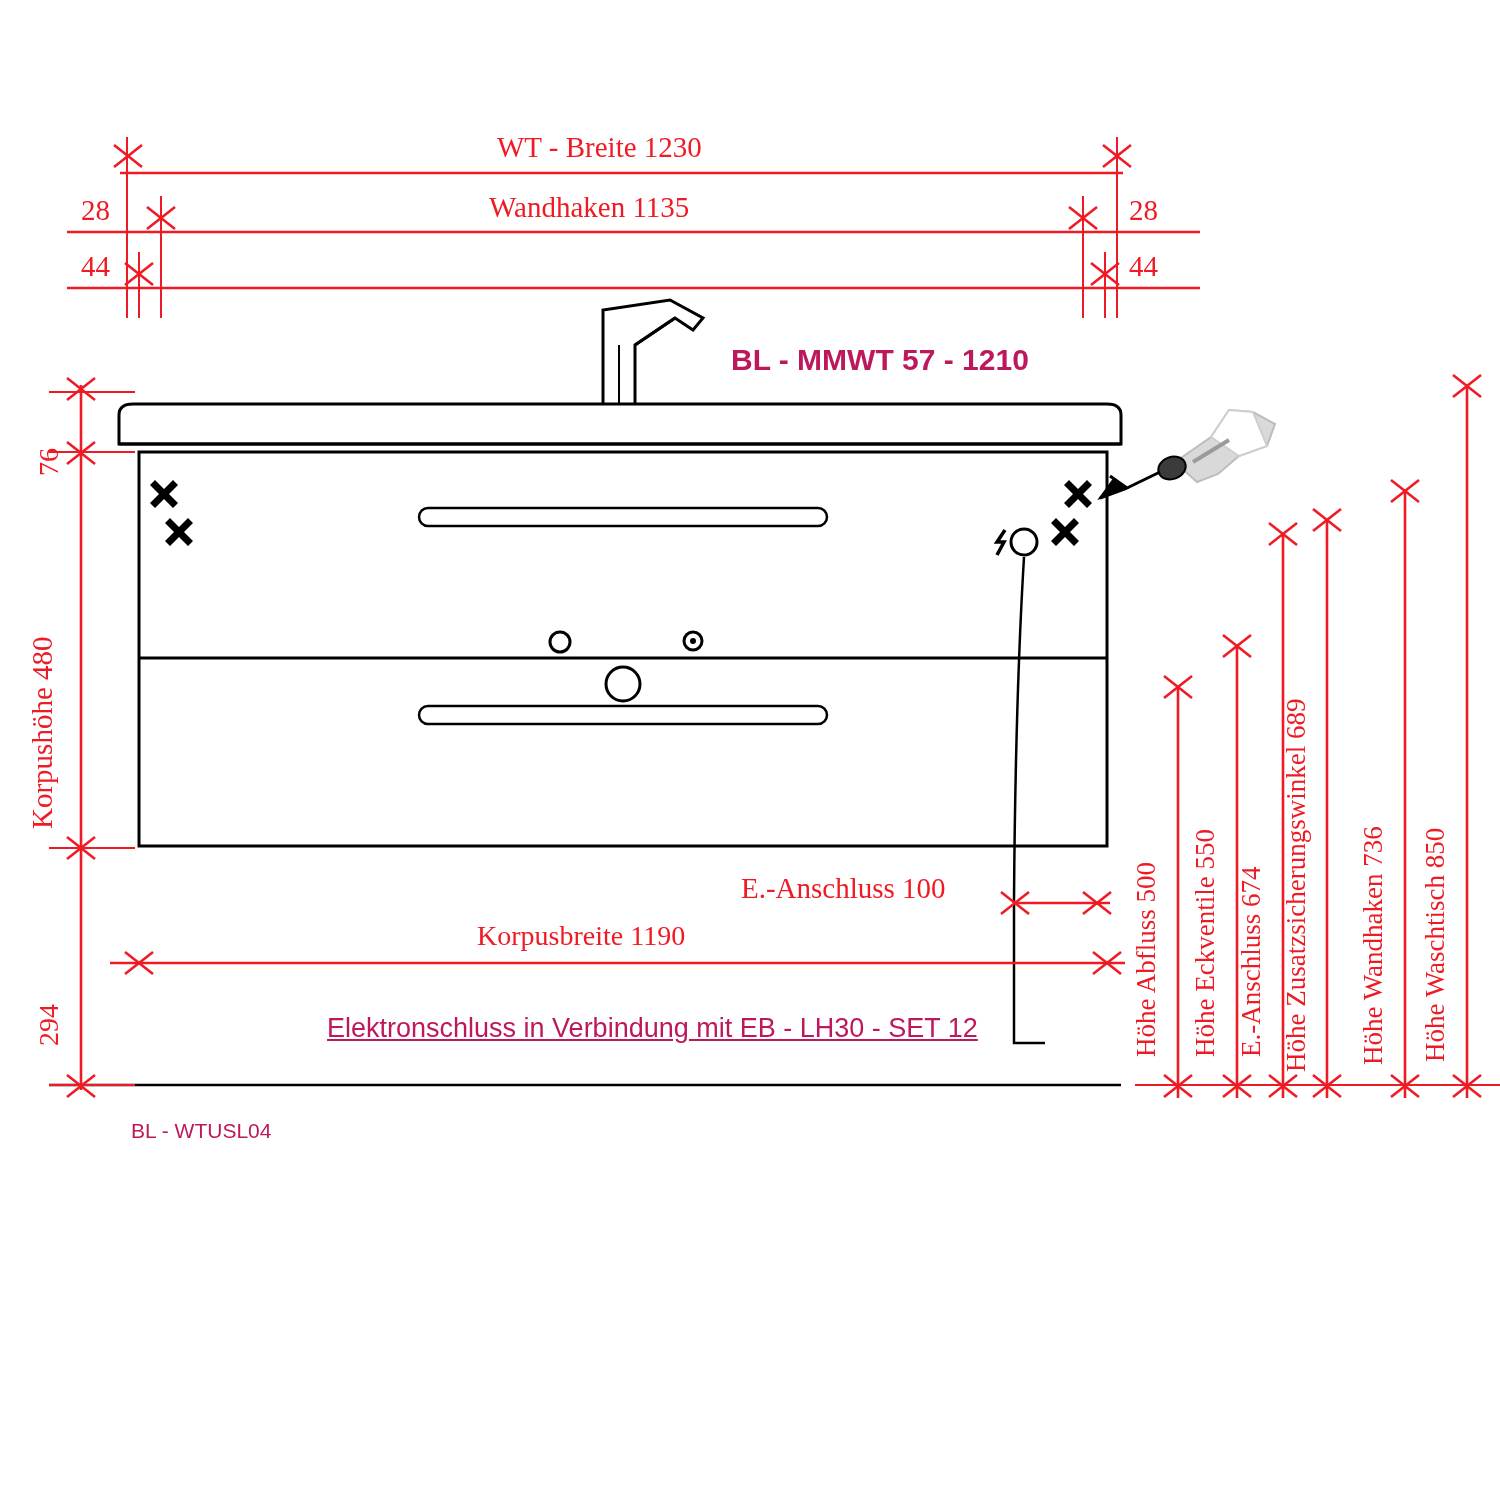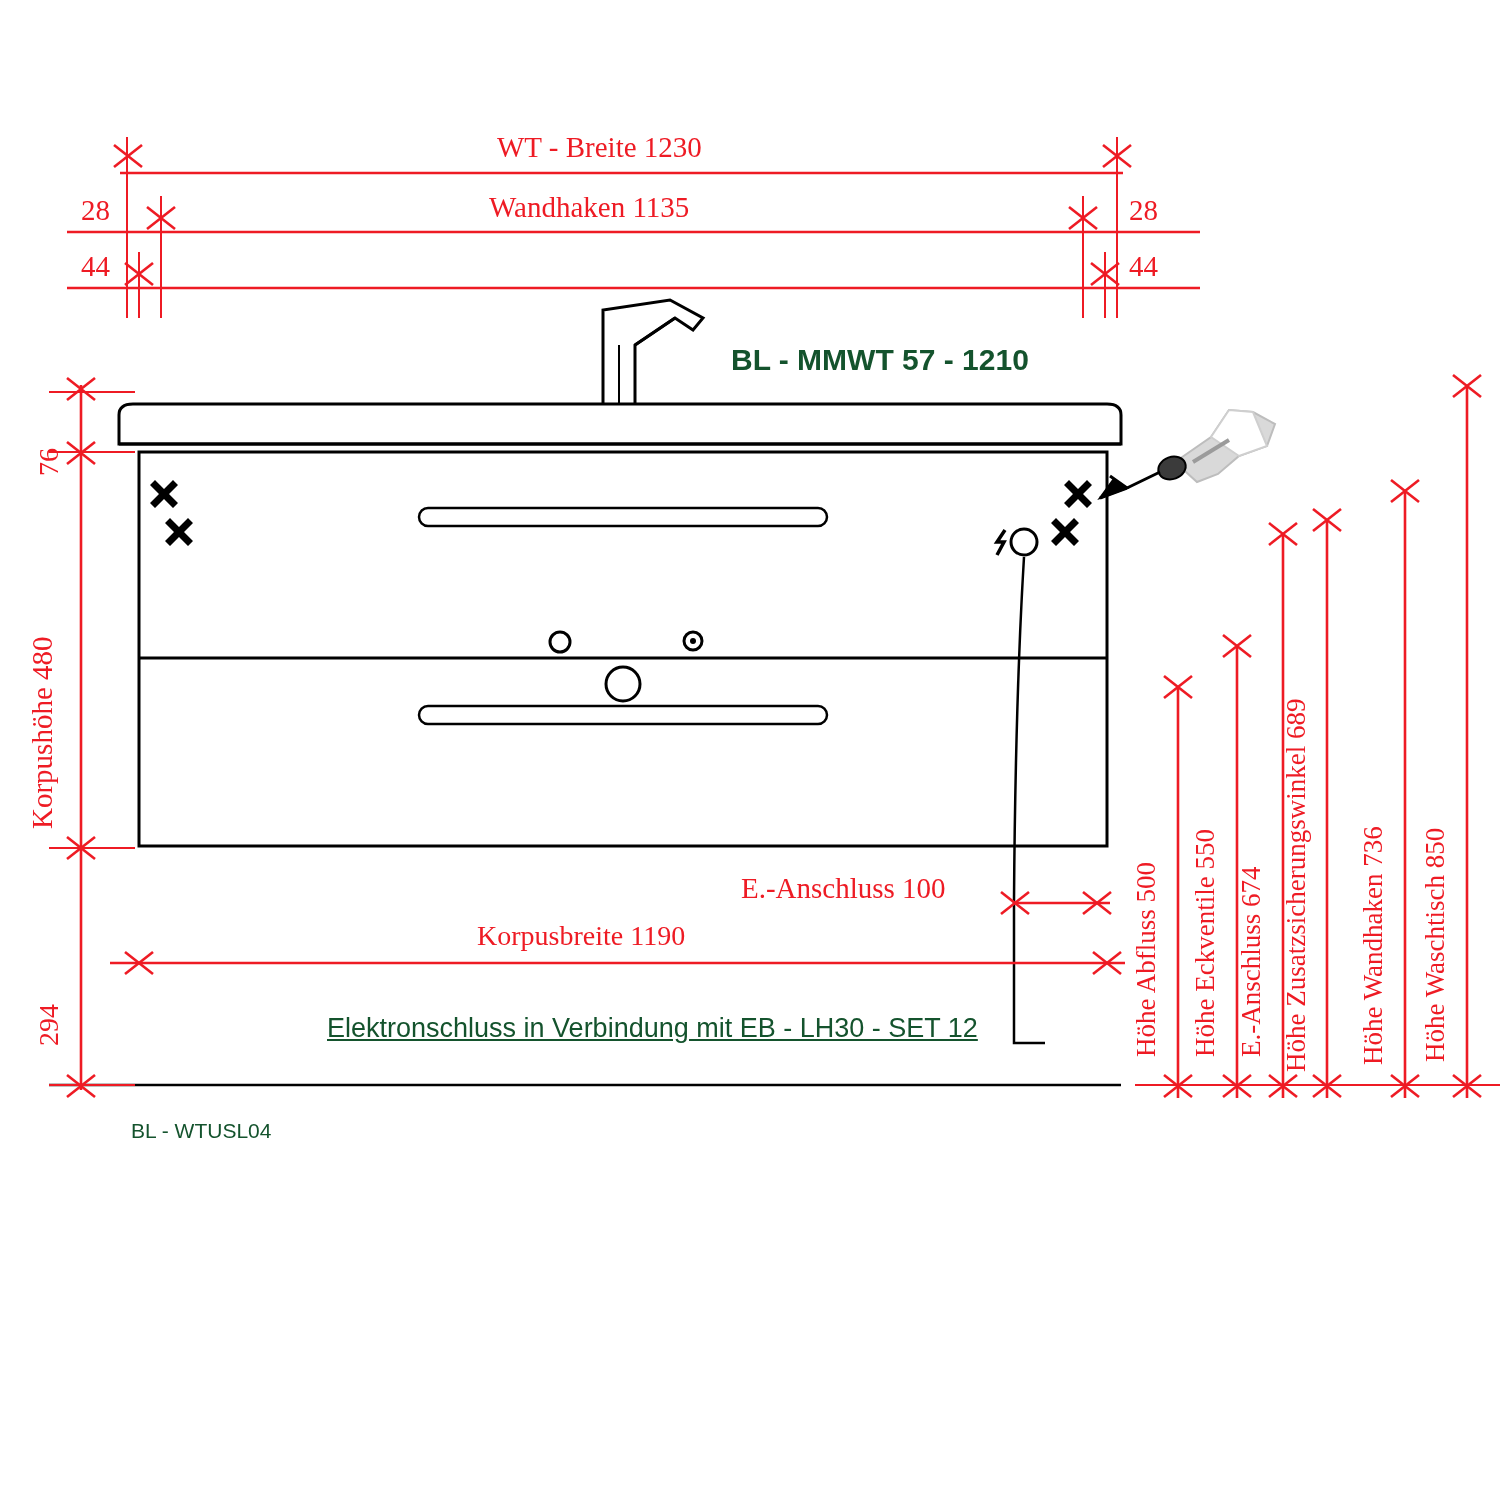--- a/index.html
+++ b/index.html
@@ -28,21 +28,21 @@
     height: 1500px;
     overflow: visible;
   }
   .lbl {
     position: absolute;
     white-space: nowrap;
     font-family: "Liberation Serif", serif;
     line-height: 1;
   }
   .red { color: #ee1b24; }
-  .black { color: #14532d; }
+  .black { color: #be185d; }
   .sans { font-family: "Liberation Sans", sans-serif; }
   .bold { font-weight: bold; }
   .vert {
     transform-origin: left bottom;
     transform: rotate(-90deg);
   }
   .und { text-decoration: underline; }
 </style>
 </head>
 <body>

